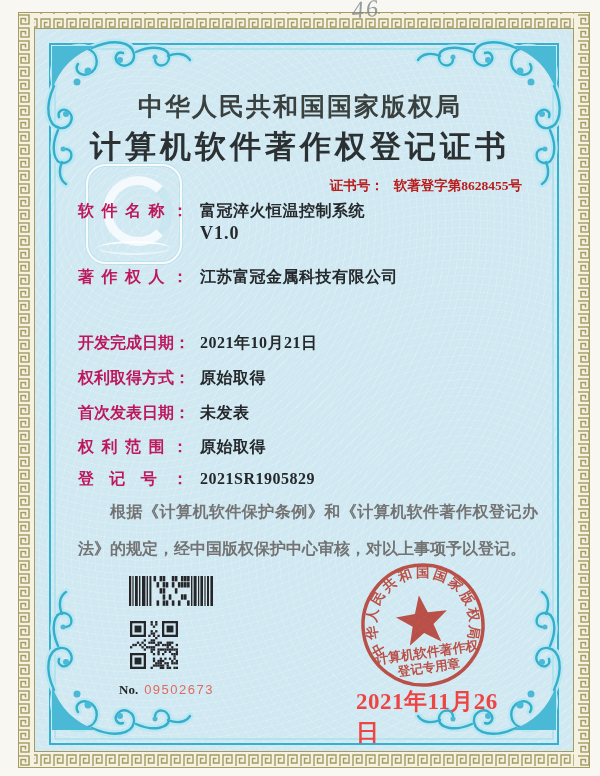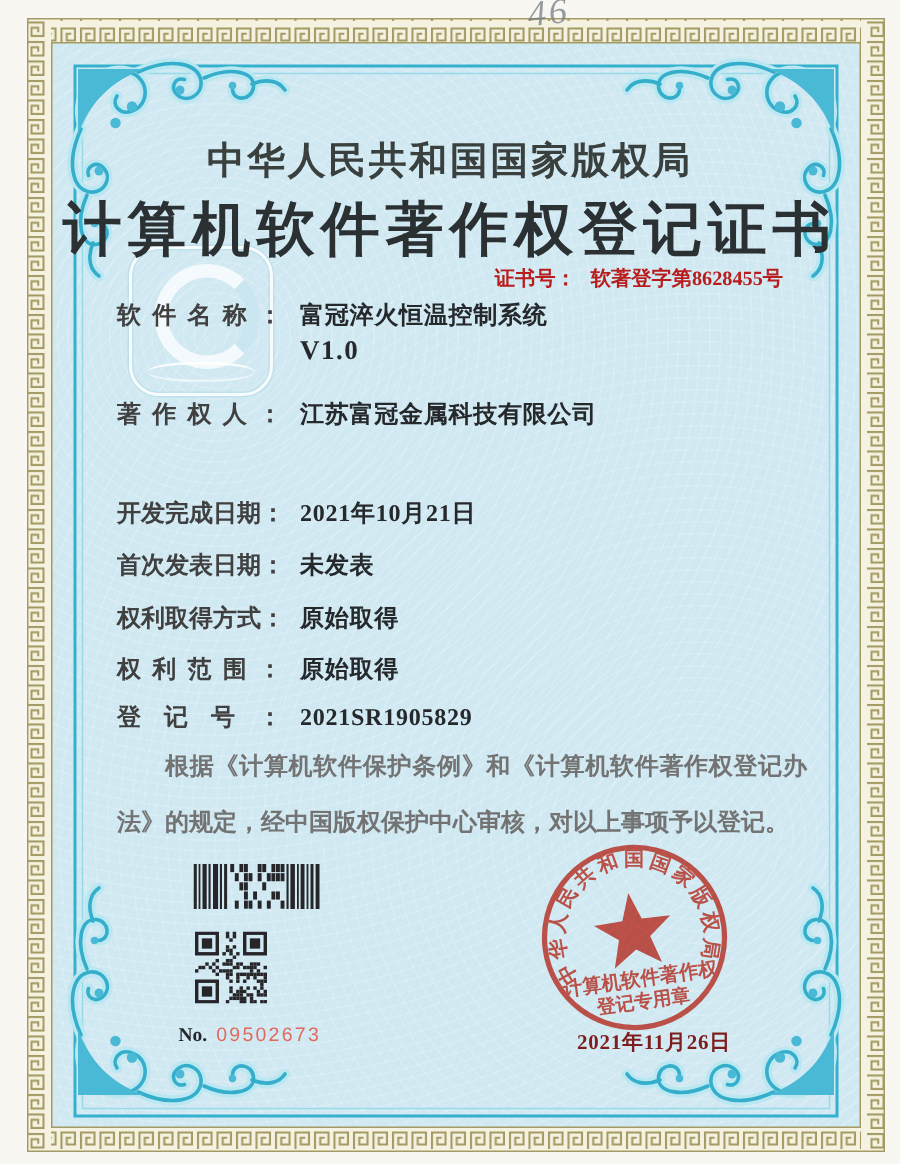--- a/index.html
+++ b/index.html
@@ -37,49 +37,49 @@
   .pencil{
     position:absolute;left:352px;top:-4px;font-size:24px;font-style:italic;
     color:rgba(118,124,132,.75);transform:rotate(-6deg);letter-spacing:2px;
   }
   .authority{
     position:absolute;left:0;right:0;top:90px;text-align:center;
     font-size:25px;font-weight:700;letter-spacing:2px;color:#3a403e;
   }
   .title{
     position:absolute;left:0;right:0;top:126px;text-align:center;
-    font-size:39px;font-weight:700;letter-spacing:4px;color:#2b3133;
+    font-size:31px;font-weight:700;letter-spacing:4px;color:#2b3133;
   }
   .certno{
     position:absolute;right:78px;top:177px;font-size:13.5px;font-weight:700;color:#b91c1c;
   }
   .certno .lbl{margin-right:10px;}
   .fields{position:absolute;left:78px;top:199px;width:470px;color:#25292c;}
   .frow{display:flex;line-height:23px;font-size:16px;font-weight:700;}
   .flabel{
     display:inline-block;width:110px;flex:0 0 110px;
-    text-align:justify;text-align-last:justify;white-space:nowrap;color:#404040;
+    text-align:justify;text-align-last:justify;white-space:nowrap;color:#be185d;
   }
   .fvalue{margin-left:12px;letter-spacing:.5px;}
   .fversion{display:block;font-size:18px;letter-spacing:1px;}
   .r2{margin-top:20px}.r3{margin-top:43px}.r4{margin-top:12px}
   .r5{margin-top:12px}.r6{margin-top:11px}.r7{margin-top:9px}
   .paragraph{
     position:absolute;left:78px;top:494px;width:460px;margin:0;
     font-size:16px;font-weight:600;line-height:36.5px;color:#737373;
     text-indent:2em;text-align:justify;
   }
   .barcode{position:absolute;left:129px;top:576px;}
   .qrcode{position:absolute;left:130px;top:621px;}
   .serial{position:absolute;left:119px;top:682px;font-size:13px;color:#23272a;font-weight:700;}
   .serial .num{color:#e06a5e;font-family:"Liberation Sans","DejaVu Sans",sans-serif;font-weight:400;letter-spacing:1.5px;margin-left:6px;}
   .seal{position:absolute;left:348px;top:552px;mix-blend-mode:multiply;opacity:.92;}
   .issue-date{
-    position:absolute;left:356px;top:686px;width:160px;text-align:center;
-    font-size:14px;font-weight:700;color:#7f1d1d;letter-spacing:.5px;
+    position:absolute;left:356px;top:686px;width:160px;
+    font-size:23px;font-weight:700;color:#ef4444;letter-spacing:.5px;
   }
 </style>
 </head>
 <body>
 
 <div class="page">
 
   <div class="cert-bg"></div>
 
   <svg class="frame" width="600" height="776" viewBox="0 0 600 776">
@@ -157,27 +157,27 @@
       </span>
     </div>
     <div class="frow r2">
       <span class="flabel">著作权人：</span>
       <span class="fvalue">江苏富冠金属科技有限公司</span>
     </div>
     <div class="frow r3">
       <span class="flabel">开发完成日期：</span>
       <span class="fvalue">2021年10月21日</span>
     </div>
+    <div class="frow r5">
+      <span class="flabel">权利取得方式：</span>
+      <span class="fvalue">原始取得</span>
+    </div>
     <div class="frow r4">
       <span class="flabel">首次发表日期：</span>
       <span class="fvalue">未发表</span>
-    </div>
-    <div class="frow r5">
-      <span class="flabel">权利取得方式：</span>
-      <span class="fvalue">原始取得</span>
     </div>
     <div class="frow r6">
       <span class="flabel">权利范围：</span>
       <span class="fvalue">原始取得</span>
     </div>
     <div class="frow r7">
       <span class="flabel">登记号：</span>
       <span class="fvalue">2021SR1905829</span>
     </div>
   </div>

